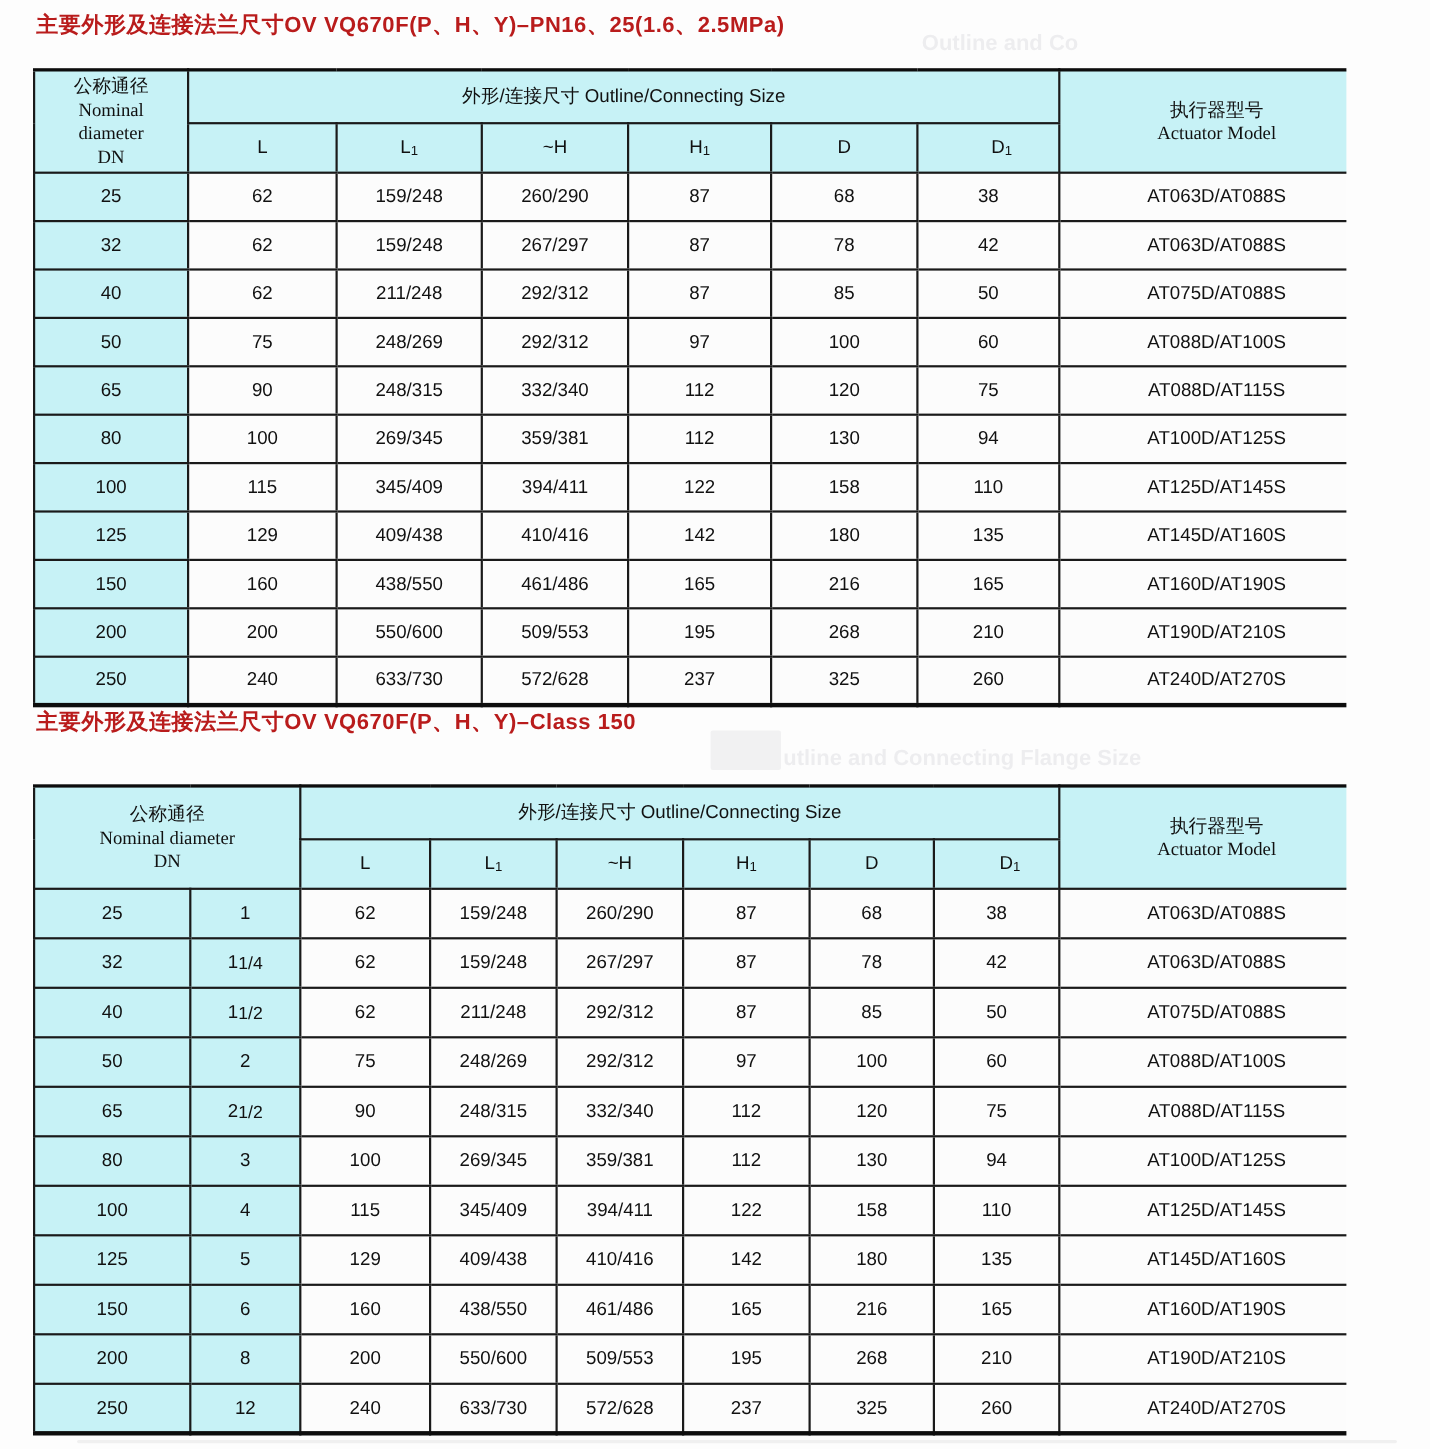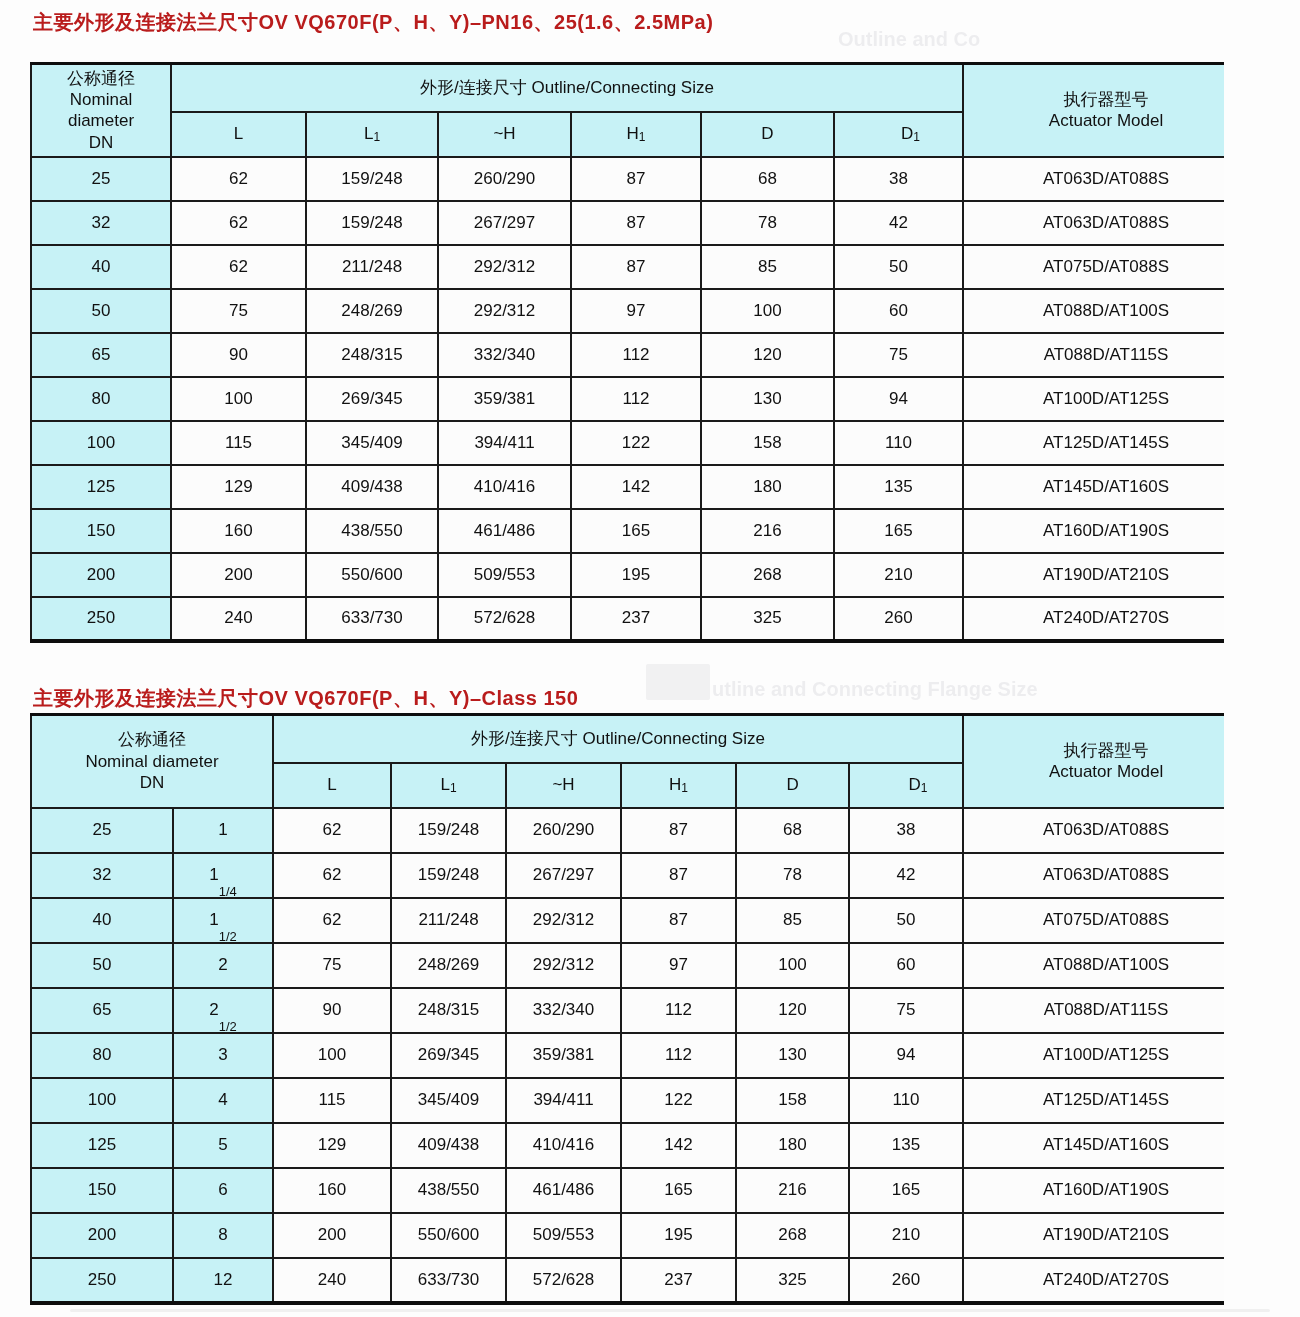--- a/index.html
+++ b/index.html
@@ -13,21 +13,21 @@
   }
   .page { position: absolute; inset: 0; background: #fdfdfd; }
 
   .doc-title {
     position: absolute; left: 33px;
     font-size: 20px; font-weight: bold;
     color: #b91c1c; letter-spacing: 0.5px;
     white-space: nowrap;
   }
   #title1 { top: 9px; }
-  #title2 { top: 685px; }
+  #title2 { top: 643px; }
 
   table {
     position: absolute; left: 30px;
     width: 1193px;
     border-collapse: collapse;
     table-layout: fixed;
     background: #fcfcfc;
     border-top: 3px solid #0d0d0d;
     border-bottom: 4px solid #0d0d0d;
     border-left: 2px solid #1a1a1a;
@@ -45,23 +45,23 @@
     font-weight: normal;
   }
   th:last-child, td:last-child { border-right: none; padding-left: 26px; }
 
   .cyan { background: #c7f2f6; }
   .hr1 { height: 48px; }
   .hr2 { height: 45px; }
   #table1 tbody tr { height: 44px; }
   #table2 tbody tr { height: 45px; }
 
-  .hdr-multiline { white-space: pre-line; line-height: 1.25; font-size: 17px; }
+  .hdr-multiline { white-space: pre-line; line-height: 1.25; font-size: 17px; font-family: Liberation Serif, serif; }
   .subn { font-size: 12px; position: relative; top: 2px; }
-  .frac { font-size: 13px; position: relative; top: 16px; letter-spacing: 0; }
+  .frac { font-size: 16px; position: relative; top: 1px; letter-spacing: 0; }
 
   .ghost {
     position: absolute;
     font-size: 20px; font-weight: bold;
     color: rgba(95, 100, 115, 0.10);
     white-space: nowrap;
     pointer-events: none;
   }
   #ghost-top { left: 838px; top: 28px; }
   #ghost-mid { left: 712px; top: 678px; }

